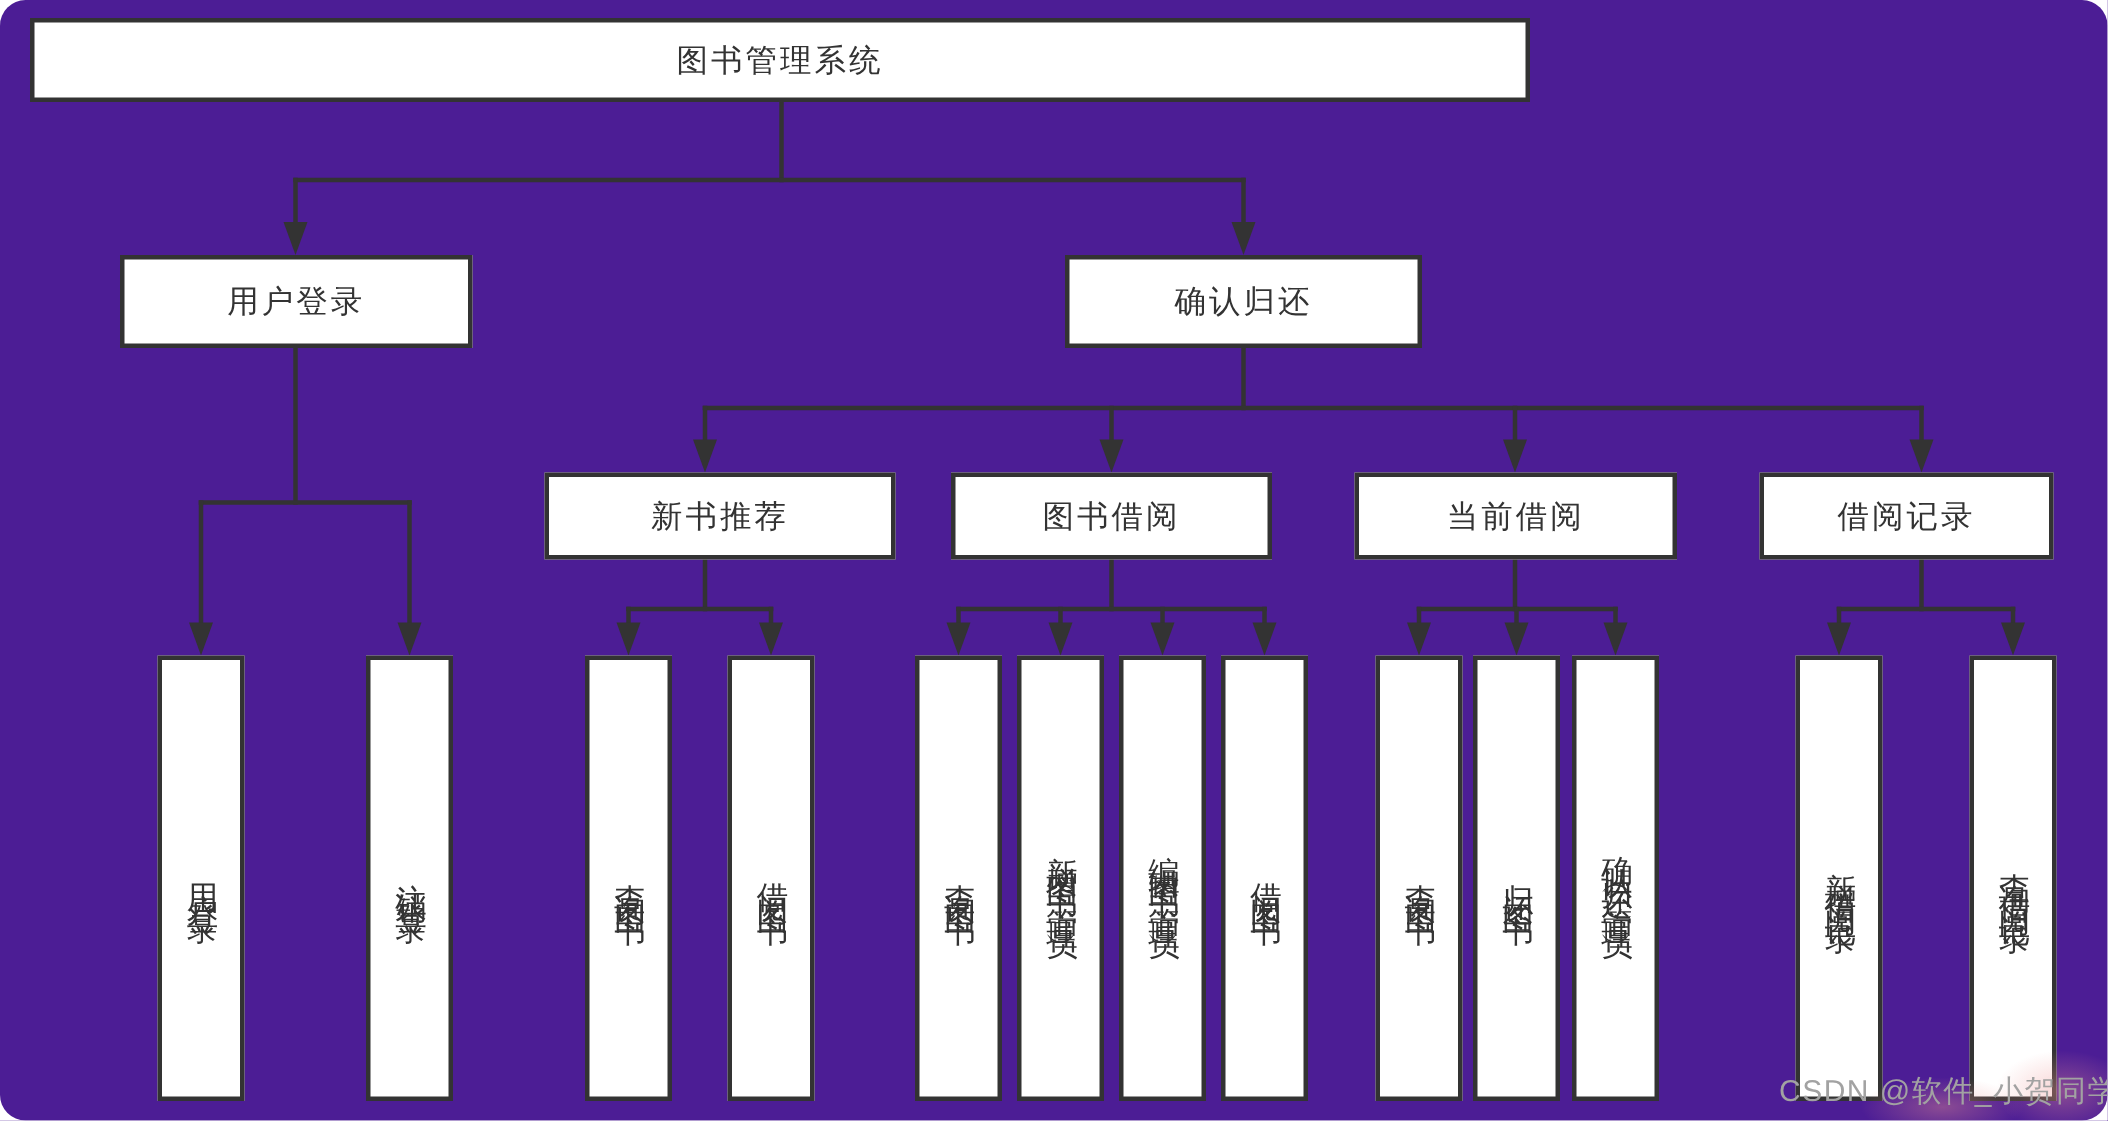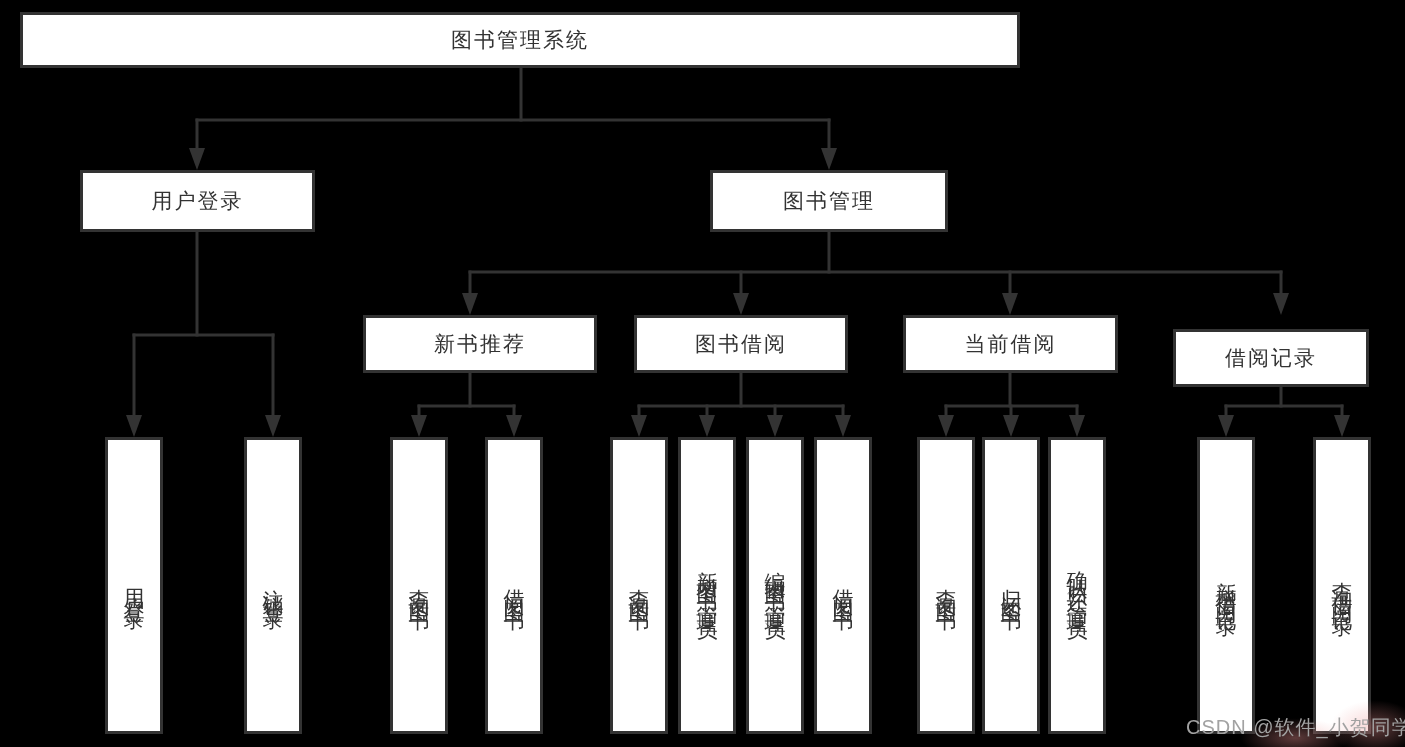--- a/index.html
+++ b/index.html
@@ -1,18 +1,18 @@
 <!DOCTYPE html>
 <html><head>
 <meta charset="utf-8">
 <style>
   html,body{margin:0;padding:0;background:#fff;}
   .stage{
-    position:relative;width:1405px;height:747px;background:#000000;overflow:hidden;
-    font-family:"Liberation Sans","DejaVu Sans",sans-serif;color:#333;
+    position:relative;width:1405px;height:747px;background:#4c1d95;overflow:hidden;
+    font-family:"Liberation Sans","DejaVu Sans",sans-serif;color:#333;border-radius:17px;
   }
   .connectors{position:absolute;left:0;top:0;width:1405px;height:747px;pointer-events:none;}
   .connectors line{stroke:#333333;stroke-width:3;stroke-linecap:square;}
   .connectors polygon{fill:#333333;stroke:none;}
   .node{
     position:absolute;background:#ffffff;border:3px solid #333333;box-sizing:border-box;
     display:flex;align-items:center;justify-content:center;
   }
   .node.h span{font-size:21px;letter-spacing:2px;white-space:nowrap;}
   .node.v span{
@@ -112,33 +112,33 @@
   </svg>
 
   <div class="node h" style="left:20px;top:12px;width:1000px;height:56px">
     <span>图书管理系统</span>
   </div>
 
   <div class="node h" style="left:80px;top:170px;width:235px;height:62px">
     <span>用户登录</span>
   </div>
   <div class="node h" style="left:710px;top:170px;width:238px;height:62px">
-    <span>图书管理</span>
+    <span>确认归还</span>
   </div>
 
   <div class="node h" style="left:363px;top:315px;width:234px;height:58px">
     <span>新书推荐</span>
   </div>
   <div class="node h" style="left:634px;top:315px;width:214px;height:58px">
     <span>图书借阅</span>
   </div>
   <div class="node h" style="left:903px;top:315px;width:215px;height:58px">
     <span>当前借阅</span>
   </div>
-  <div class="node h" style="left:1173px;top:329px;width:196px;height:58px">
+  <div class="node h" style="left:1173px;top:315px;width:196px;height:58px">
     <span>借阅记录</span>
   </div>
 
   <div class="node v" style="left:105px;top:437px;width:58px;height:297px">
     <span>用户登录</span>
   </div>
   <div class="node v" style="left:244px;top:437px;width:58px;height:297px">
     <span>注销登录</span>
   </div>
 

